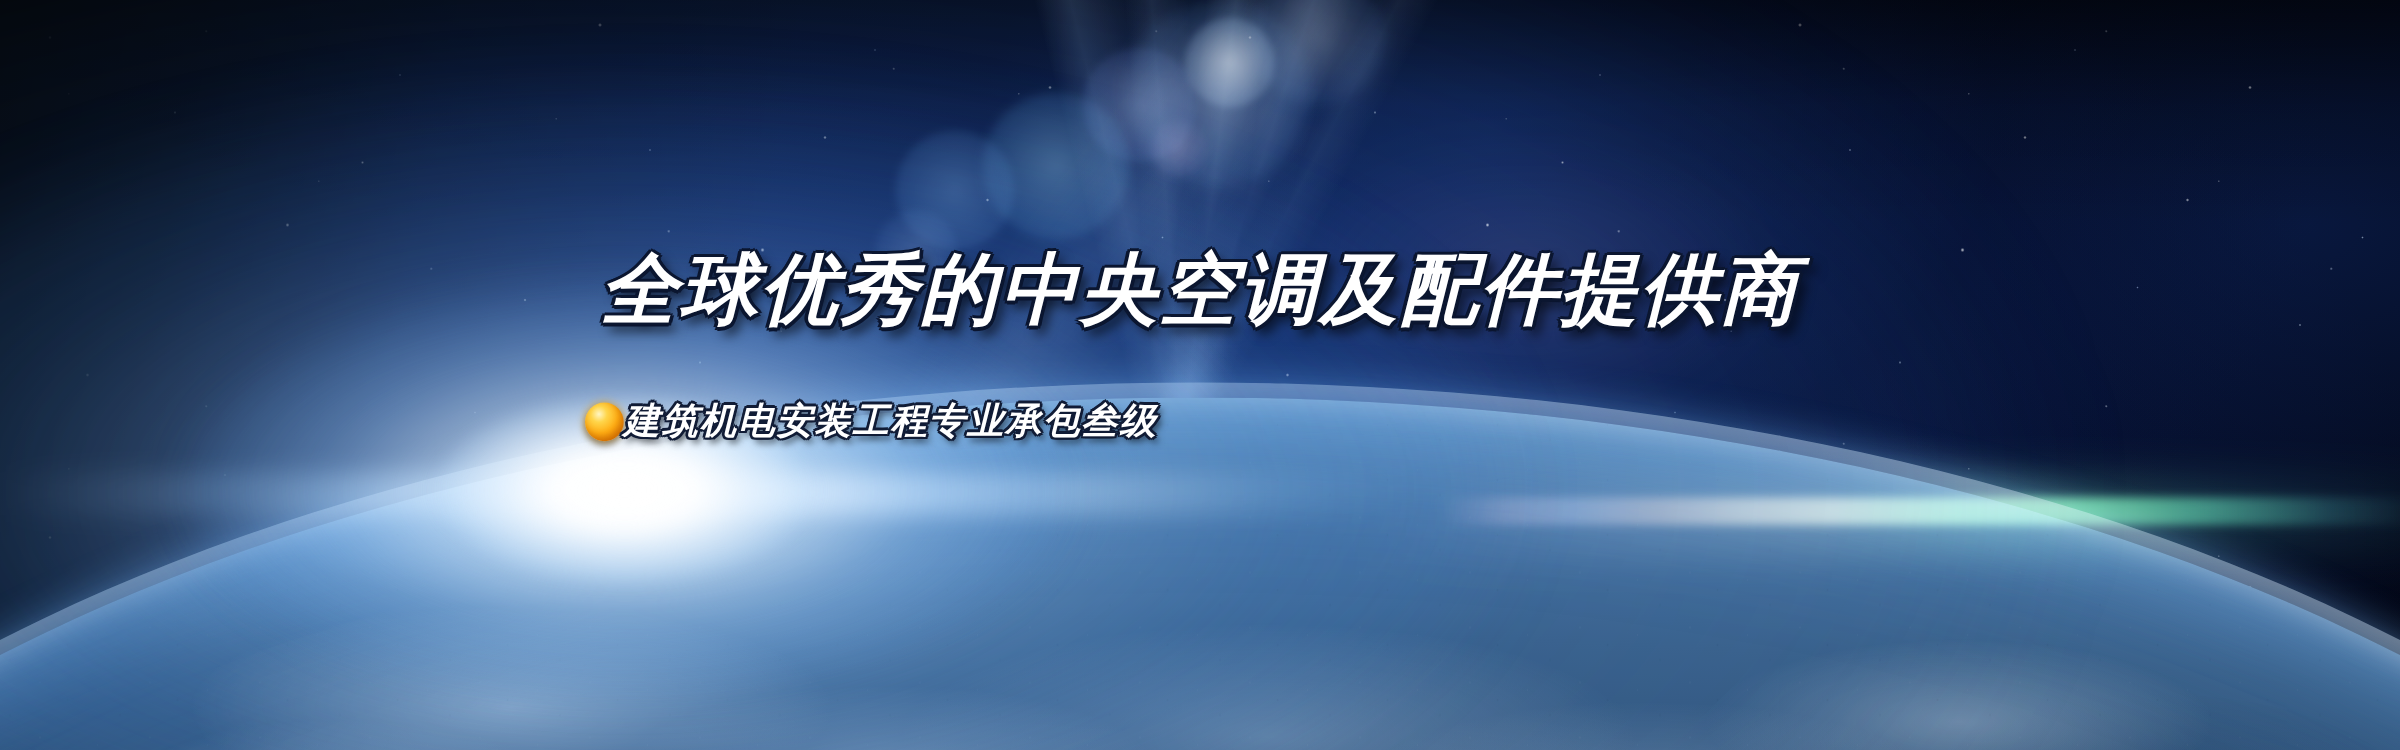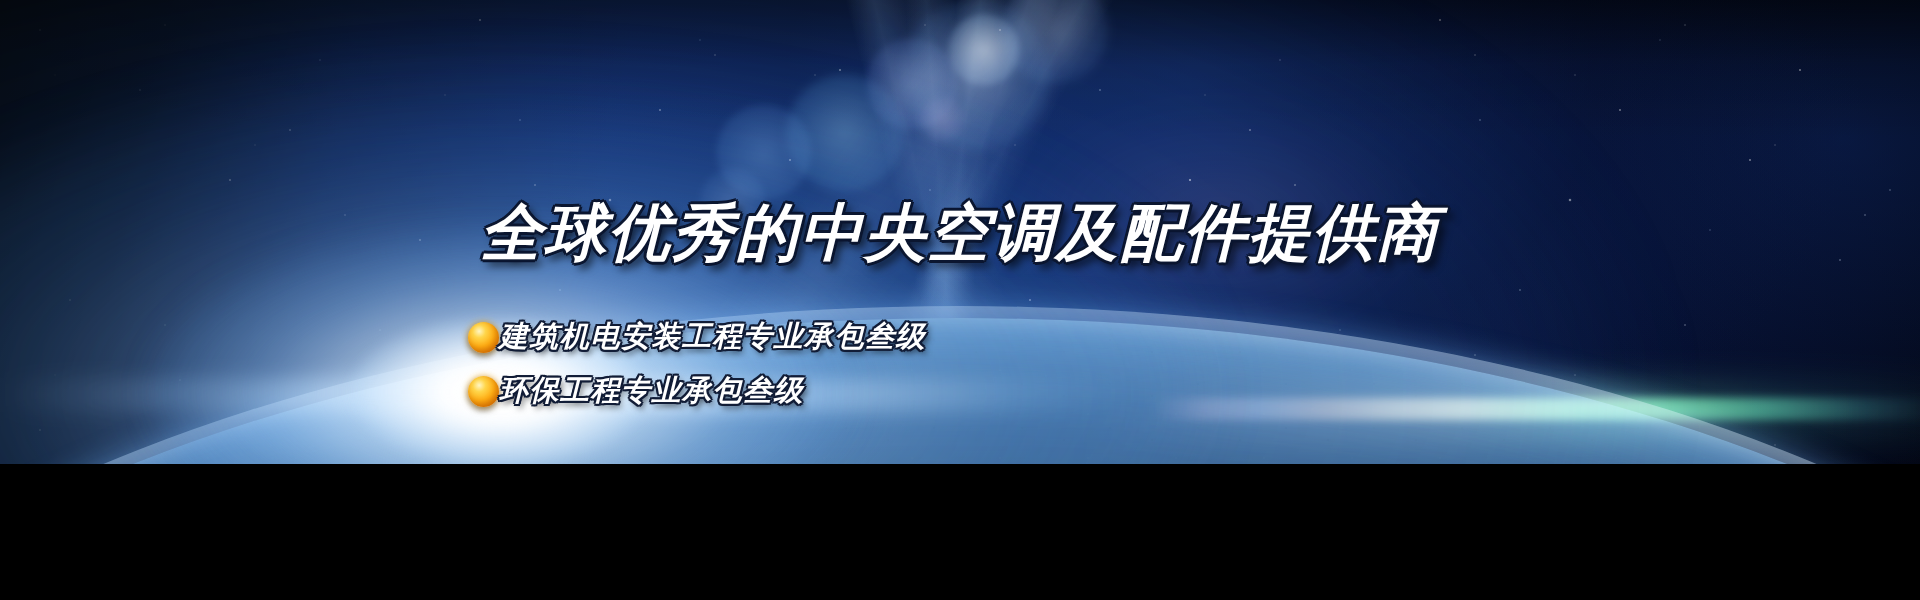--- a/index.html
+++ b/index.html
@@ -1,19 +1,19 @@
 <!DOCTYPE html>
 <html><head>
 <meta charset="utf-8">
 <style>
   html,body{margin:0;padding:0;background:#000;}
   body{width:1920px;height:600px;overflow:hidden;font-family:"Liberation Sans","DejaVu Sans",sans-serif;}
 
   #banner{
-    position:relative;width:1920px;height:464px;overflow:hidden;
+    position:relative;width:1920px;height:600px;overflow:hidden;
     background:#1d4ed8;
   }
 
   
   .layer{position:absolute;inset:0;pointer-events:none;}
 
   #space-base{
     background:
       radial-gradient(ellipse 1500px 900px at 34% 88%, #1d4d9e 0%, #12357a 18%, #0c2260 34%, #07143d 52%, #040a22 70%, #01030c 88%),
       linear-gradient(160deg,#000208 0%,#01030f 30%,#040a25 60%,#03071c 100%);
@@ -288,20 +288,16 @@
 
     <div id="headline">全球优秀的中央空调及配件提供商</div>
 
     <div id="bullets">
 
       <div class="bullet">
         <span class="dot"></span>
         <span class="btxt">建筑机电安装工程专业承包叁级</span>
       </div>
 
-      <div class="bullet">
-        <span class="dot"></span>
-        <span class="btxt">环保工程专业承包叁级</span>
-      </div>
 
     </div>
   </div>
 </div>
 
 </body></html>

